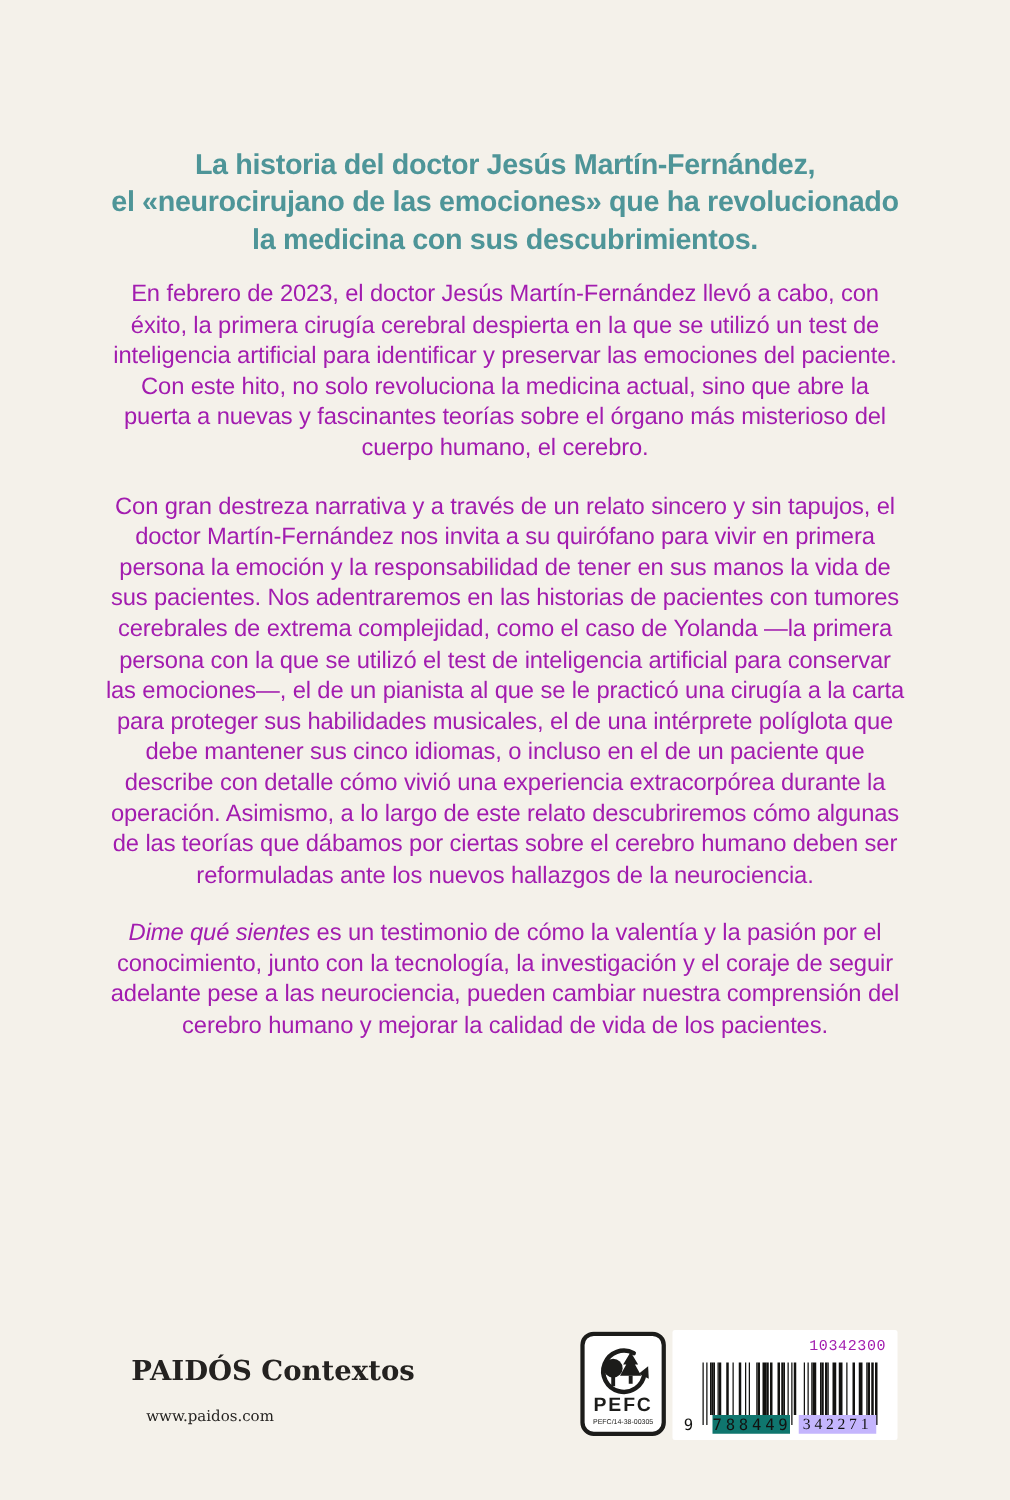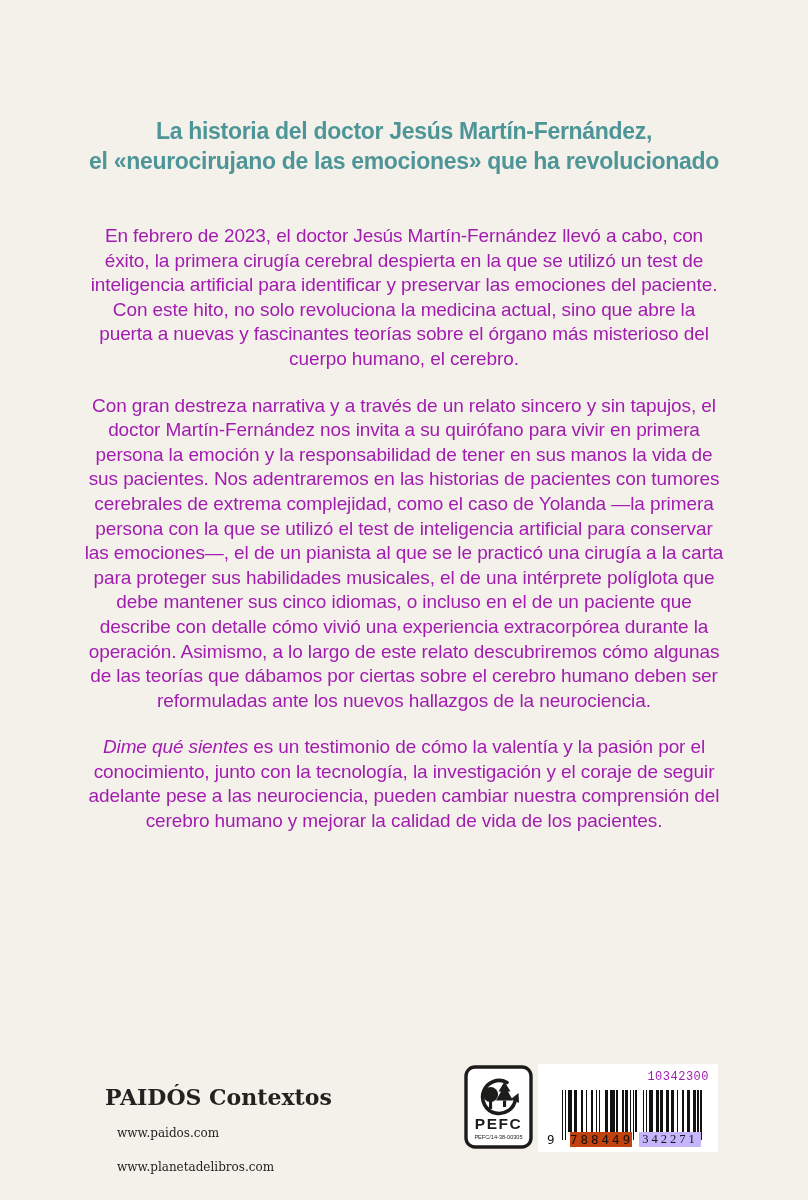--- a/index.html
+++ b/index.html
@@ -43,43 +43,43 @@
   }
   .bars{position:absolute;left:24px;top:26px;width:140px;height:52px;font-size:0;}
   .bars span{display:inline-block;vertical-align:top;}
   .bars .b{background:#121210;}
   .isbn-digits{
     position:absolute;top:66px;left:0;width:180px;height:18px;
     color:#121210;font-size:12.5px;
     font-family:"DejaVu Sans Mono","Liberation Mono",monospace;
   }
   .isbn-digits .lead{position:absolute;left:9px;top:2px;}
-  .isbn-digits .g1{position:absolute;left:32px;top:2px;width:62px;text-align:center;letter-spacing:3px;background:#c2410c;}
+  .isbn-digits .g1{position:absolute;left:32px;top:2px;width:62px;text-align:center;letter-spacing:3px;background:#0f766e;}
   .isbn-digits .g2{position:absolute;left:101px;top:2px;width:62px;text-align:center;letter-spacing:3px;background:#c4b5fd;font-family:Liberation Serif, serif;}
 </style>
 </head>
 <body>
 
 <div class="cover">
 
   <div class="headline">
       <div>La historia del doctor Jesús Martín-Fernández,</div>
       <div>el «neurocirujano de las emociones» que ha revolucionado</div>
+      <div>la medicina con sus descubrimientos.</div>
     </div>
 
   <div class="synopsis">
     <p>En febrero de 2023, el doctor Jesús Martín-Fernández llevó a cabo, con éxito, la primera cirugía cerebral despierta en la que se utilizó un test de inteligencia artificial para identificar y preservar las emociones del paciente. Con este hito, no solo revoluciona la medicina actual, sino que abre la puerta a nuevas y fascinantes teorías sobre el órgano más misterioso del cuerpo humano, el cerebro.</p>
     <p>Con gran destreza narrativa y a través de un relato sincero y sin tapujos, el doctor Martín-Fernández nos invita a su quirófano para vivir en primera persona la emoción y la responsabilidad de tener en sus manos la vida de sus pacientes. Nos adentraremos en las historias de pacientes con tumores cerebrales de extrema complejidad, como el caso de Yolanda —la primera persona con la que se utilizó el test de inteligencia artificial para conservar las emociones—, el de un pianista al que se le practicó una cirugía a la carta para proteger sus habilidades musicales, el de una intérprete políglota que debe mantener sus cinco idiomas, o incluso en el de un paciente que describe con detalle cómo vivió una experiencia extracorpórea durante la operación. Asimismo, a lo largo de este relato descubriremos cómo algunas de las teorías que dábamos por ciertas sobre el cerebro humano deben ser reformuladas ante los nuevos hallazgos de la neurociencia.</p>
     <p><em>Dime qué sientes</em><span> es un testimonio de cómo la valentía y la pasión por el conocimiento, junto con la tecnología, la investigación y el coraje de seguir adelante pese a las neurociencia, pueden cambiar nuestra comprensión del cerebro humano y mejorar la calidad de vida de los pacientes.</span></p>
   </div>
 
   <div class="imprint-block">
     <p class="imprint">PAIDÓS Contextos</p>
     <p class="site">www.paidos.com</p>
-    <p class="site">www.planetadelibros.com</p>
   </div>
 
   <svg class="pefc" viewBox="0 0 69 84" xmlns="http://www.w3.org/2000/svg">
     <rect x="2" y="2" width="65" height="80" rx="9" fill="#ffffff" stroke="#1c1c1a" stroke-width="3.4"></rect>
 
     <path d="M 43 17.5 A 16.5 16.5 0 1 0 51.5 34" fill="none" stroke="#1c1c1a" stroke-width="3.6" stroke-linecap="round"></path>
     <polygon points="54.5,28 55,38 47,34" fill="#1c1c1a"></polygon>
 
     <circle cx="26.5" cy="29.5" r="7.6" fill="#1c1c1a"></circle>
     <rect x="25" y="35" width="3.1" height="9" fill="#1c1c1a"></rect>

